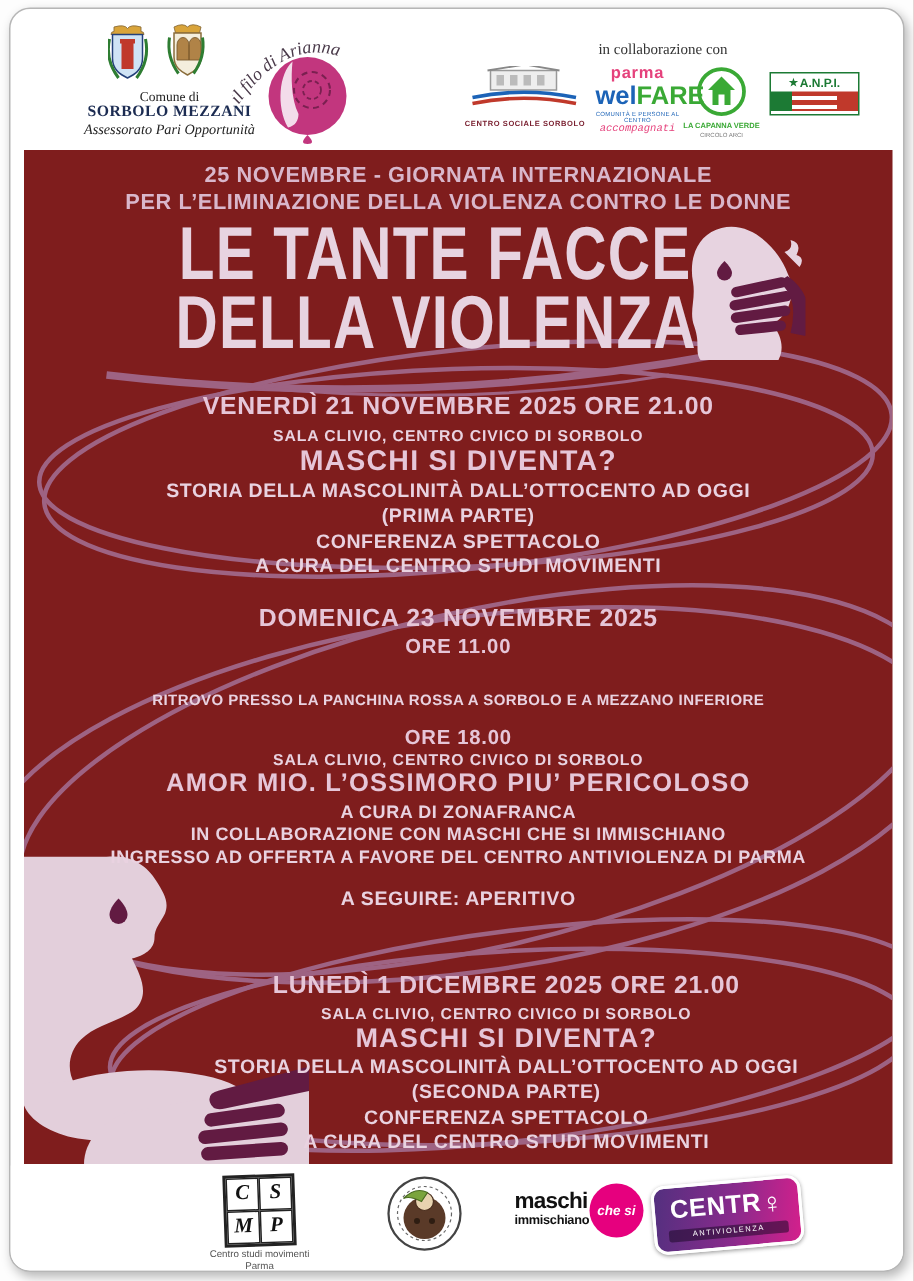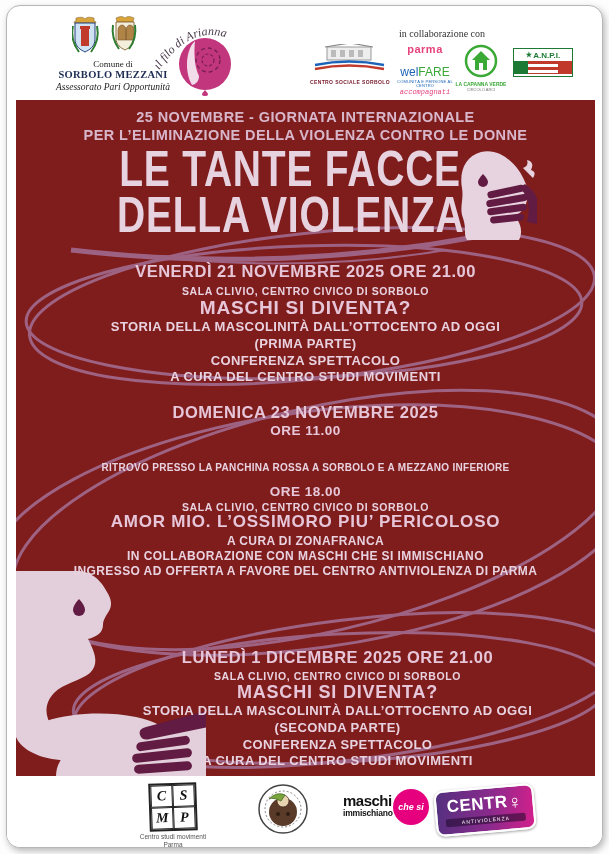--- a/index.html
+++ b/index.html
@@ -13,21 +13,21 @@
   .muni-l1{font-family:"Liberation Serif",serif;font-size:9px;margin-top:1px;}
   .muni-l2{font-family:"Liberation Serif",serif;font-size:10.5px;font-weight:bold;color:#1c2c52;letter-spacing:.3px;}
   .muni-l3{font-family:"Liberation Serif",serif;font-style:italic;font-size:9.5px;margin-top:2px;}
   .filo{position:absolute;left:148px;top:10px;width:96px;height:80px;}
   .collab{position:absolute;left:320px;top:22px;width:230px;text-align:center;font-family:"Liberation Serif",serif;font-size:10px;color:#333;}
   .partner{position:absolute;top:38px;text-align:center;}
   .p-cs{left:300px;width:86px;}
   .p-cs .cap{font-size:5px;color:#7a2030;letter-spacing:.4px;margin-top:1px;font-weight:bold;}
   .p-wf{left:390px;width:56px;line-height:1;}
   .wf-parma{display:block;font-size:11px;font-weight:800;color:#e5427c;letter-spacing:.5px;}
-  .wf-l2{display:block;font-size:12px;font-weight:400;margin-top:11px;}
+  .wf-l2{display:block;font-size:17px;font-weight:700;}
   .wf-wel{color:#1c63b7;} .wf-fare{color:#3aa935;}
   .wf-tag{display:block;font-size:4px;color:#1c63b7;margin-top:2px;letter-spacing:.2px;}
   .wf-script{display:block;font-family:Liberation Mono, monospace;font-style:italic;font-size:7px;color:#e5427c;margin-top:1px;}
   .p-cv{left:447px;width:54px;}
   .p-cv .cap{font-size:5px;color:#3aa935;font-weight:bold;margin-top:1px;}
   .p-cv .sub{font-size:4px;color:#777;}
   .p-anpi{left:506px;width:60px;}
   .anpi-box{width:58px;height:27px;border:1.5px solid #1c7a34;background:#fff;margin:4px auto 0;}
   .anpi-top{height:12px;display:flex;align-items:center;justify-content:center;font-size:8px;font-weight:800;color:#1c7a34;}
   .anpi-star{color:#1c7a34;font-size:7px;margin-right:1px;}
@@ -226,20 +226,21 @@
 
     <div class="ctr ev-date" style="top:303px">DOMENICA 23 NOVEMBRE 2025</div>
     <div class="ctr ev-time" style="top:323px">ORE 11.00</div>
     <div class="ctr ev-small" style="top:362px">RITROVO PRESSO LA PANCHINA ROSSA A SORBOLO E A MEZZANO INFERIORE</div>
     <div class="ctr ev-time" style="top:384px">ORE 18.00</div>
     <div class="ctr ev-venue" style="top:401px">SALA CLIVIO, CENTRO CIVICO DI SORBOLO</div>
     <div class="ctr ev-title" style="top:412px;font-size:17px">AMOR MIO. L’OSSIMORO PIU’ PERICOLOSO</div>
     <div class="ctr ev-mid" style="top:434px">A CURA DI ZONAFRANCA</div>
     <div class="ctr ev-mid" style="top:449px">IN COLLABORAZIONE CON MASCHI CHE SI IMMISCHIANO</div>
     <div class="ctr ev-mid" style="top:464px">INGRESSO AD OFFERTA A FAVORE DEL CENTRO ANTIVIOLENZA DI PARMA</div>
+    <div class="ctr ev-body" style="top:491px">A SEGUIRE: APERITIVO</div>
 
     <div class="ctr ev-date b3" style="top:548px">LUNEDÌ 1 DICEMBRE 2025 ORE 21.00</div>
     <div class="ctr ev-venue b3" style="top:570px">SALA CLIVIO, CENTRO CIVICO DI SORBOLO</div>
     <div class="ctr ev-title b3" style="top:582px;font-size:18px">MASCHI SI DIVENTA?</div>
     <div class="ctr ev-body b3" style="top:603px">STORIA DELLA MASCOLINITÀ DALL’OTTOCENTO AD OGGI</div>
     <div class="ctr ev-body b3" style="top:620px">(SECONDA PARTE)</div>
     <div class="ctr ev-body b3" style="top:637px">CONFERENZA SPETTACOLO</div>
     <div class="ctr ev-body b3" style="top:653px">A CURA DEL CENTRO STUDI MOVIMENTI</div>
   </div>
 

